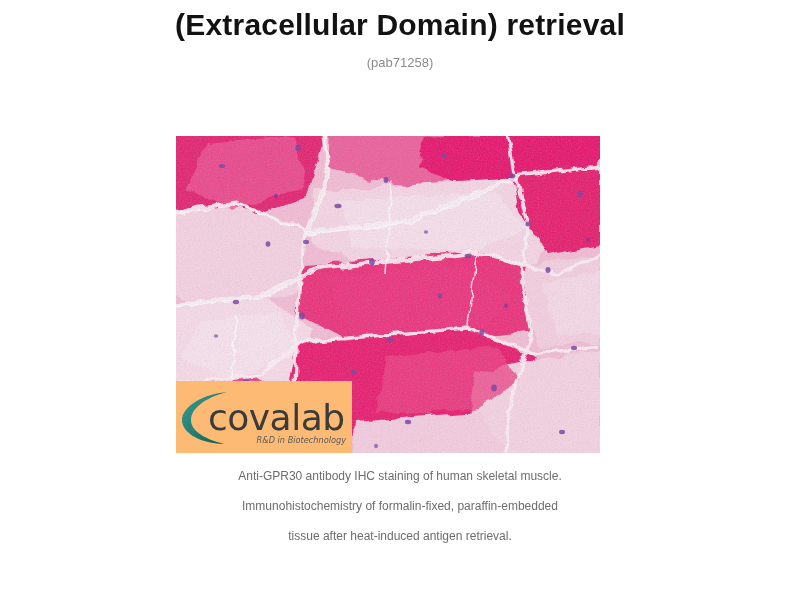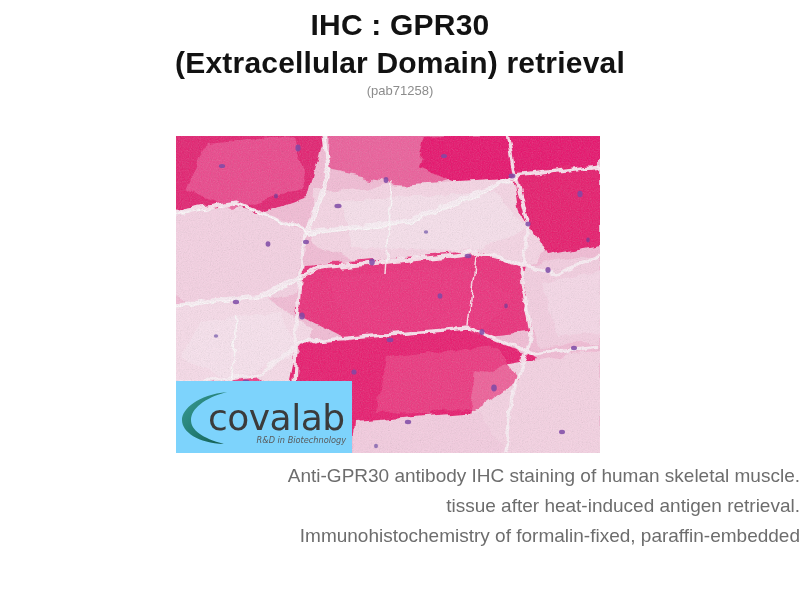--- a/index.html
+++ b/index.html
@@ -28,21 +28,21 @@
     font-weight: bold;
     line-height: 38px;
     letter-spacing: 0.2px;
     color: #121212;
   }
   .catalog-no {
     font-size: 13px;
     font-weight: normal;
     color: #8c8c8c;
     line-height: 18px;
-    margin-top: 0;
+    margin-top: 10px;
   }
 
   
   .figure-wrap {
     position: absolute;
     left: 176px;
     top: 136px;
     width: 424px;
     height: 317px;
   }
@@ -58,21 +58,21 @@
     height: 100%;
   }
 
   
   .logo-box {
     position: absolute;
     left: 0px;
     top: 245px;
     width: 176px;
     height: 72px;
-    background: #7dd3fc;
+    background: #fdba74;
     overflow: hidden;
     text-decoration: underline;
   }
   .logo-inner {
     position: relative;
     width: 176px;
     height: 72px;
   }
   .logo-svg {
     position: absolute;
@@ -81,32 +81,31 @@
     width: 168px;
     height: 60px;
   }
 
   
   .caption {
     position: absolute;
     left: 0;
     top: 461px;
     width: 800px;
-    text-align: right;
+    text-align: center;
     color: #6d6d6d;
-    font-size: 19px;
+    font-size: 12px;
     line-height: 30px;
   }
   .caption div { white-space: nowrap; }
 </style>
 </head>
 <body>
 
 <div class="title-block">
-  <div class="title-line">IHC : GPR30</div>
   <div class="title-line">(Extracellular Domain) retrieval</div>
   <div class="catalog-no">(pab71258)</div>
 </div>
 
 <div class="figure-wrap">
 
   <div class="micrograph">
     <svg viewBox="0 0 424 317" preserveAspectRatio="none">
       <defs>
         <filter id="grain">
@@ -252,15 +251,15 @@
 
         <text x="166" y="56" text-anchor="end" font-family="'DejaVu Sans', sans-serif" font-size="8.2" font-style="italic" fill="#5a5a5a">R&amp;D in Biotechnology</text>
       </svg>
     </div>
   </div>
 
 </div>
 
 <div class="caption">
   <div>Anti-GPR30 antibody IHC staining of human skeletal muscle.</div>
+  <div>Immunohistochemistry of formalin-fixed, paraffin-embedded</div>
   <div>tissue after heat-induced antigen retrieval.</div>
-  <div>Immunohistochemistry of formalin-fixed, paraffin-embedded</div>
 </div>
 
 </body></html>

